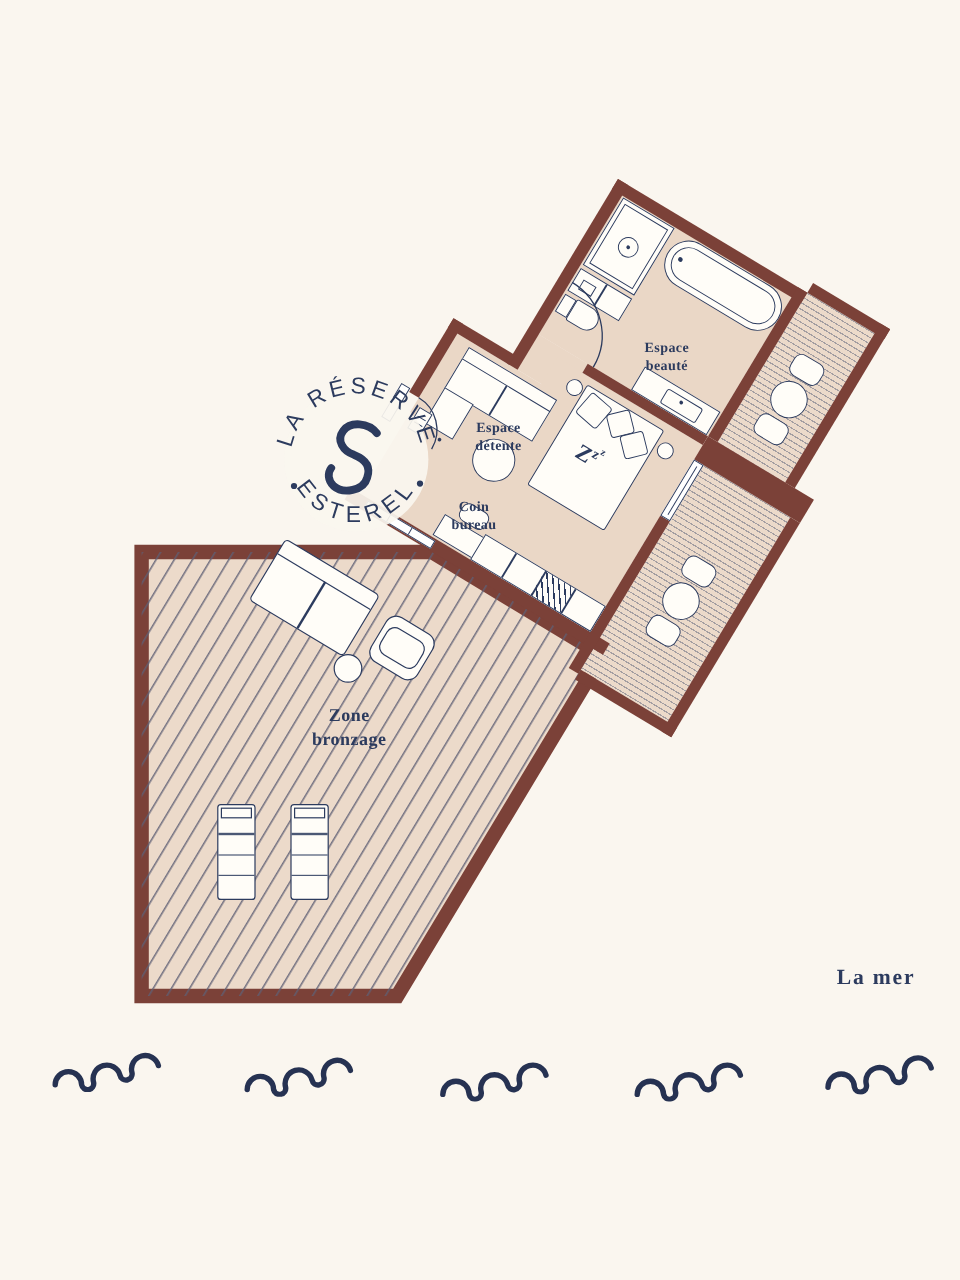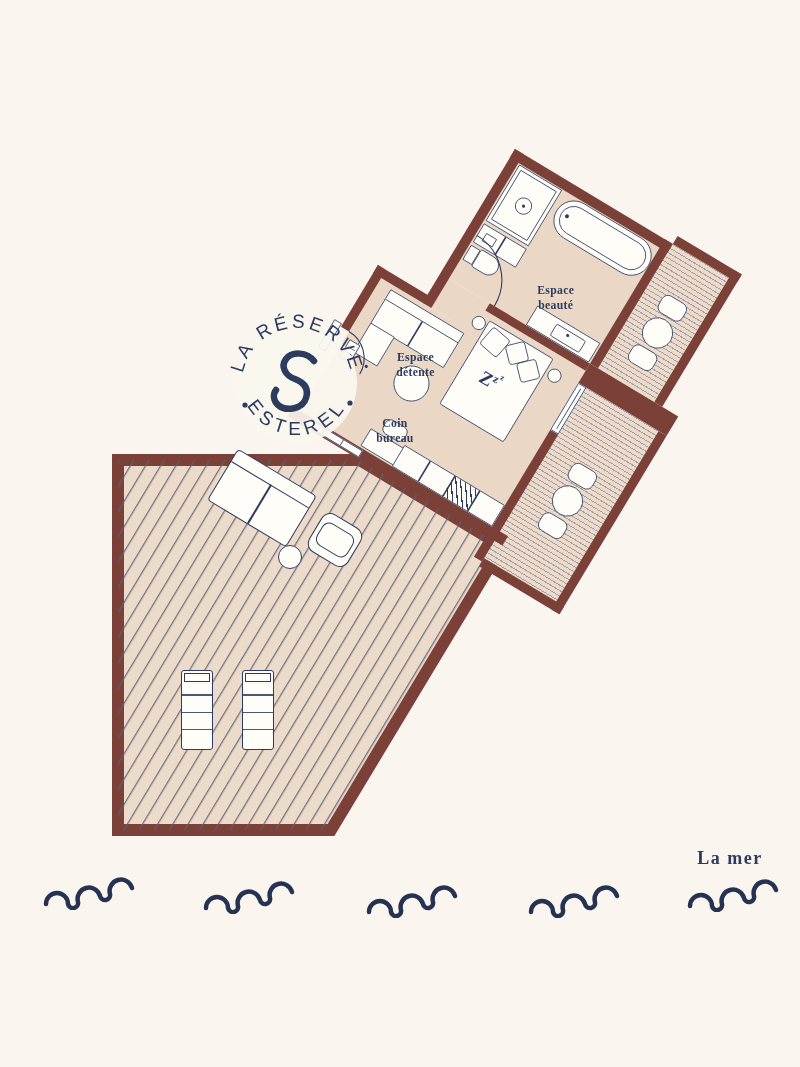--- a/index.html
+++ b/index.html
@@ -75,20 +75,24 @@
     <div class="seg" style="top:52%;"></div>
     <div class="seg" style="top:74%;"></div>
   </div>
   <div class="lounger" style="left:242px;top:670px;">
     <div class="bar"></div>
     <div class="seg" style="top:30%;"></div>
     <div class="seg" style="top:52%;"></div>
     <div class="seg" style="top:74%;"></div>
   </div>
 
+  <div class="flat-label" style="left:213px;top:588px;width:156px;">
+    <div>Zone</div>
+    <div>bronzage</div>
+  </div>
 
   <div id="suite">
 
     <div class="floor" style="left:185px;top:12px;width:211px;height:174px;"></div>
     <div class="floor" style="left:175px;top:186px;width:71px;height:44px;"></div>
     <div class="floor" style="left:215px;top:197px;width:181px;height:233px;"></div>
     <div class="floor" style="left:110px;top:230px;width:140px;height:200px;"></div>
     <div class="deckfloor" style="left:408px;top:0px;width:84px;height:186px;"></div>
     <div class="deckfloor" style="left:408px;top:215px;width:108px;height:255px;"></div>
 
@@ -204,21 +208,21 @@
       <textPath href="#arcTop" startOffset="50%" text-anchor="middle">LA RÉSERVE</textPath>
     </text>
     <text font-family="Liberation Sans, sans-serif" font-size="19" letter-spacing="5" fill="#2C3B5E" font-weight="500">
       <textPath href="#arcBottom" startOffset="50%" text-anchor="middle">ESTEREL</textPath>
     </text>
     <circle cx="33" cy="107" r="2.6" fill="#2C3B5E"></circle>
     <circle cx="138" cy="105" r="2.6" fill="#2C3B5E"></circle>
     <path d="M102,63 C95,54 80,53 74,61 C68,69 74,78 83,81 C93,85 97,91 94,100 C91,111 74,114 66,107 C61,102 61,96 64,92" fill="none" stroke="#2C3B5E" stroke-width="6.5" stroke-linecap="round"></path>
   </svg>
 
-  <div id="sea-label" class="flat-label" style="left:660px;top:804px;width:140px;margin-top:44px;">La mer</div>
+  <div id="sea-label" class="flat-label" style="left:660px;top:804px;width:140px;">La mer</div>
 
   <svg class="overlay" style="left:40px;top:852px;" width="110" height="58" viewBox="0 0 110 58">
     <path d="M6,52 A11,11 0 0 1 28,52 A5,5 0 0 0 38,50 A11,11 0 0 1 60,44 A5,5 0 0 0 70,42 A11,11 0 0 1 92,36" fill="none" stroke="#263252" stroke-width="4.5" stroke-linecap="round"></path>
   </svg>
   <svg class="overlay" style="left:200px;top:856px;" width="110" height="58" viewBox="0 0 110 58">
     <path d="M6,52 A11,11 0 0 1 28,52 A5,5 0 0 0 38,50 A11,11 0 0 1 60,44 A5,5 0 0 0 70,42 A11,11 0 0 1 92,36" fill="none" stroke="#263252" stroke-width="4.5" stroke-linecap="round"></path>
   </svg>
   <svg class="overlay" style="left:363px;top:860px;" width="110" height="58" viewBox="0 0 110 58">
     <path d="M6,52 A11,11 0 0 1 28,52 A5,5 0 0 0 38,50 A11,11 0 0 1 60,44 A5,5 0 0 0 70,42 A11,11 0 0 1 92,36" fill="none" stroke="#263252" stroke-width="4.5" stroke-linecap="round"></path>
   </svg>

